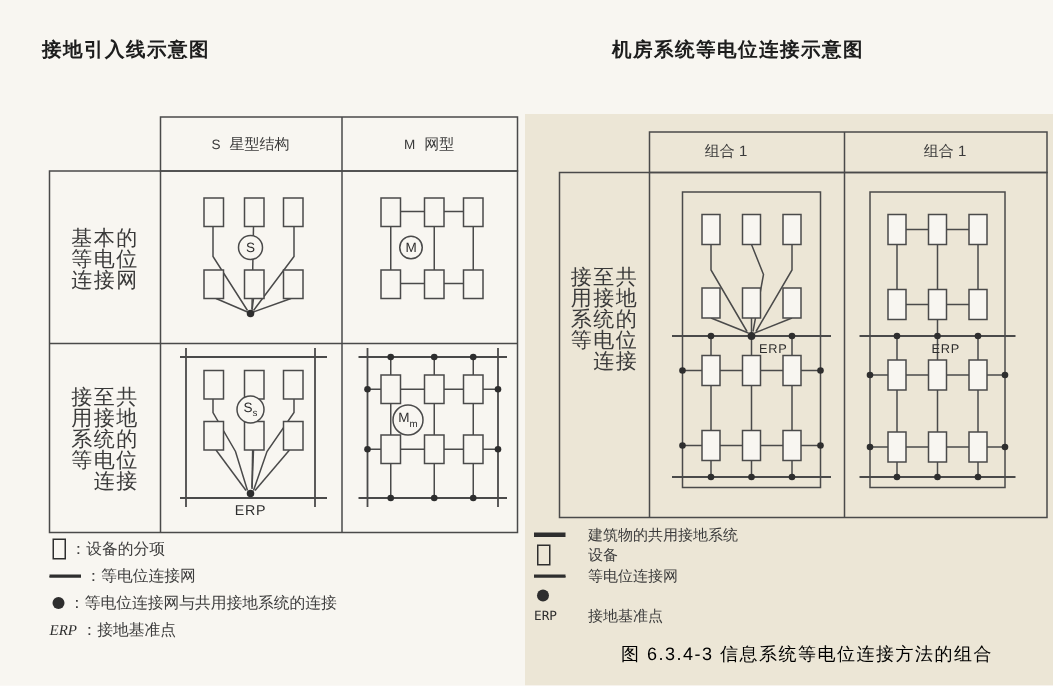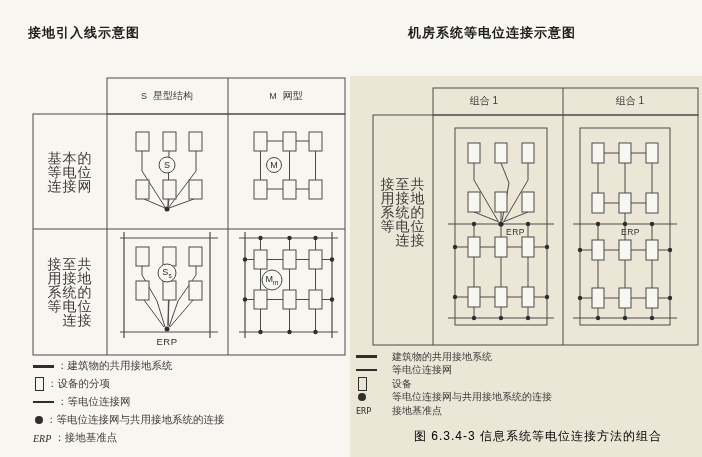--- a/index.html
+++ b/index.html
@@ -276,24 +276,20 @@
   <div class="ovl ctr vlabel" style="left:403px;top:212px;">接至共
 用接地
 系统的
 等电位
 连接</div>
   <div class="ovl erp" style="left:506px;top:227px;">ERP</div>
   <div class="ovl erp" style="left:621px;top:227px;">ERP</div>
 
   <div class="legend" id="legend-left">
     <div class="li">
-      <span class="sym-thick"></span>
-      <span class="lblgap">：建筑物的共用接地系统</span>
-    </div>
-    <div class="li">
       <span class="sym-rect"></span>
       <span class="lblgap">：设备的分项</span>
     </div>
     <div class="li">
       <span class="sym-thin"></span>
       <span class="lblgap">：等电位连接网</span>
     </div>
     <div class="li">
       <span class="sym-dot"></span>
       <span class="lblgap">：等电位连接网与共用接地系统的连接</span>
@@ -306,35 +302,34 @@
 
   <div class="legend" id="legend-right">
     <div class="li">
       <span class="symcol">
           <span class="sym-thick"></span>
         </span>
       <span>建筑物的共用接地系统</span>
     </div>
     <div class="li">
       <span class="symcol">
+          <span class="sym-rect"></span>
+        </span>
+      <span>设备</span>
+    </div>
+    <div class="li">
+      <span class="symcol">
           <span class="sym-thin"></span>
         </span>
       <span>等电位连接网</span>
     </div>
     <div class="li">
       <span class="symcol">
-          <span class="sym-rect"></span>
-        </span>
-      <span>设备</span>
-    </div>
-    <div class="li">
-      <span class="symcol">
           <span class="sym-dot"></span>
         </span>
-      <span>等电位连接网与共用接地系统的连接</span>
     </div>
     <div class="li">
       <span class="symcol">
           <span class="sym-erp">ERP</span>
         </span>
       <span>接地基准点</span>
     </div>
   </div>
 
   <div class="caption">图 6.3.4-3  信息系统等电位连接方法的组合</div>

